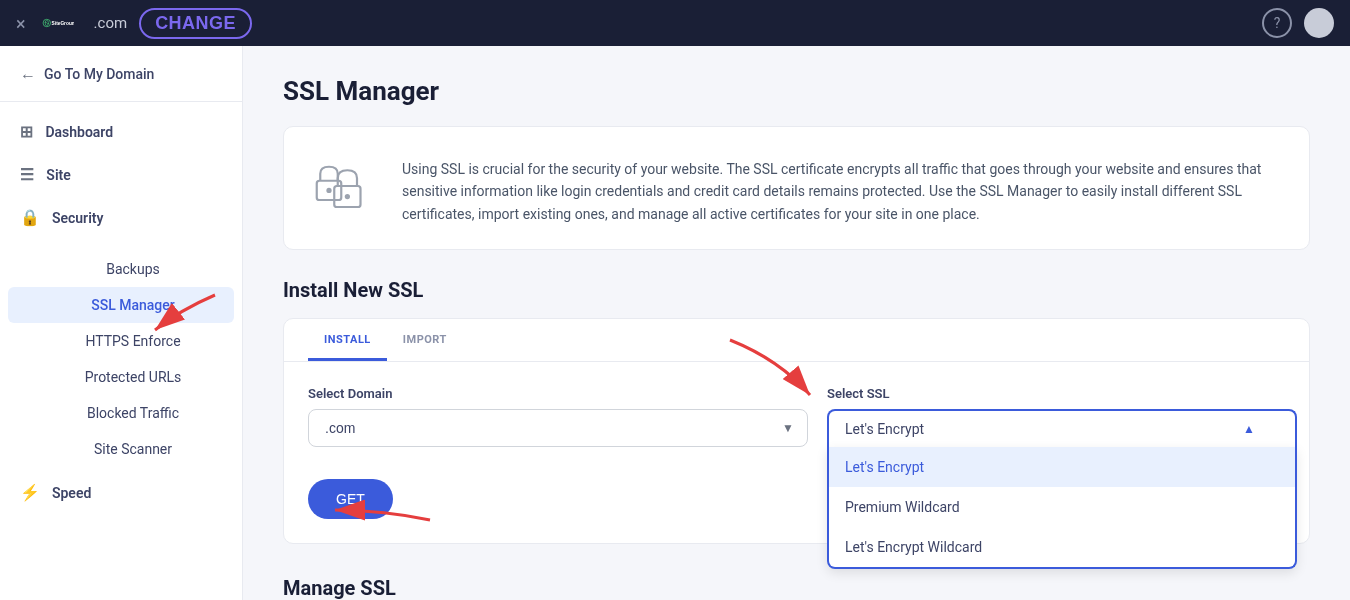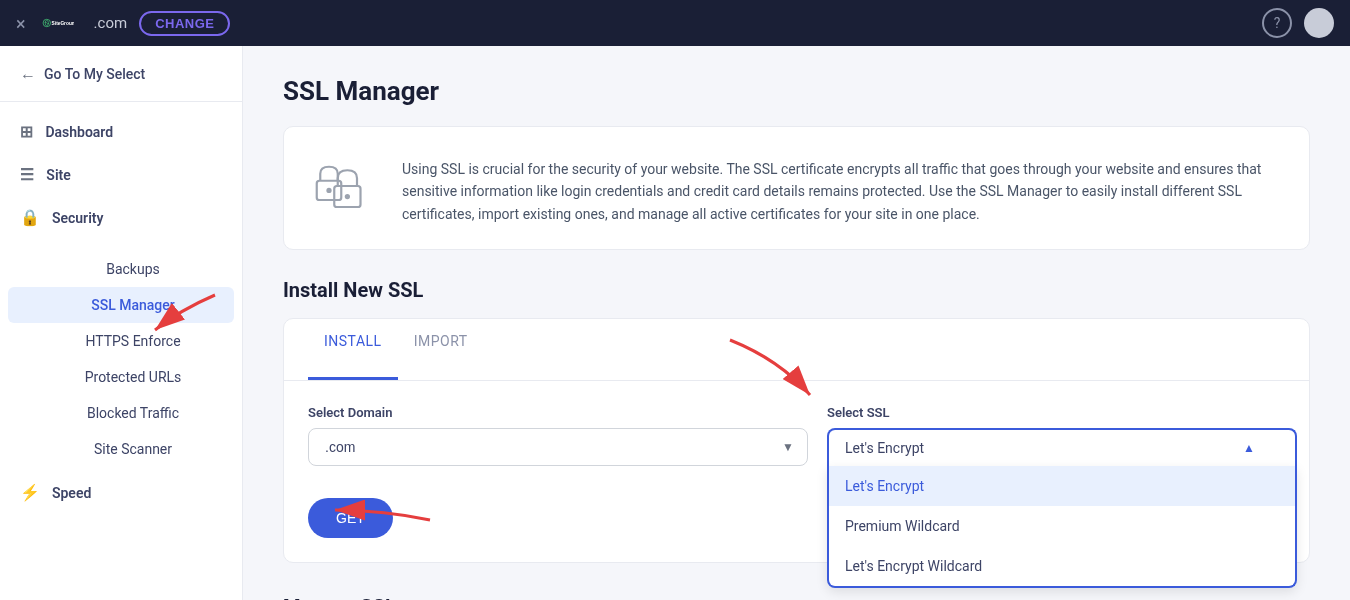--- a/index.html
+++ b/index.html
@@ -34,21 +34,21 @@
       color: #c8ccd8;
       font-size: 15px;
       margin-left: 8px;
     }
     .change-btn {
       background: transparent;
       border: 2px solid #7b68ee;
       color: #7b68ee;
       border-radius: 20px;
       padding: 3px 14px;
-      font-size: 13px;
+      font-size: 18px;
       font-weight: 700;
       cursor: pointer;
       letter-spacing: 0.5px;
     }
     .topnav-spacer { flex: 1; }
     .topnav-help {
       width: 30px;
       height: 30px;
       border-radius: 50%;
       border: 2px solid #8b92a9;
@@ -184,23 +184,23 @@
       position: relative;
     }
 
     
     .tabs {
       display: flex;
       border-bottom: 1px solid #e8eaf0;
       padding: 0 24px;
     }
     .tab {
-      padding: 14px 16px 28px;
-      font-size: 14px;
-      font-weight: 400;
+      padding: 14px 16px 12px;
+      font-size: 11px;
+      font-weight: 700;
       color: #8b92a9;
       cursor: pointer;
       border-bottom: 3px solid transparent;
       letter-spacing: 0.5px;
     }
     .tab.active {
       color: #3b5bdb;
       border-bottom: 3px solid #3b5bdb;
     }
 
@@ -331,21 +331,21 @@
   <div class="topnav-spacer"></div>
   <div class="topnav-help">?</div>
   <div class="topnav-avatar"></div>
 </nav>
 
 <div class="layout">
 
   <aside class="sidebar">
     <div class="sidebar-back">
       <span class="sidebar-back-arrow">←</span>
-      <span>Go To My Select</span>
+      <span>Go To My Domain</span>
     </div>
 
     <div class="sidebar-section">
       <div class="sidebar-main-item">
         <span class="icon">⊞</span>
         <span>Dashboard</span>
       </div>
       <div class="sidebar-main-item">
         <span class="icon">☰</span>
         <span>Site</span>

